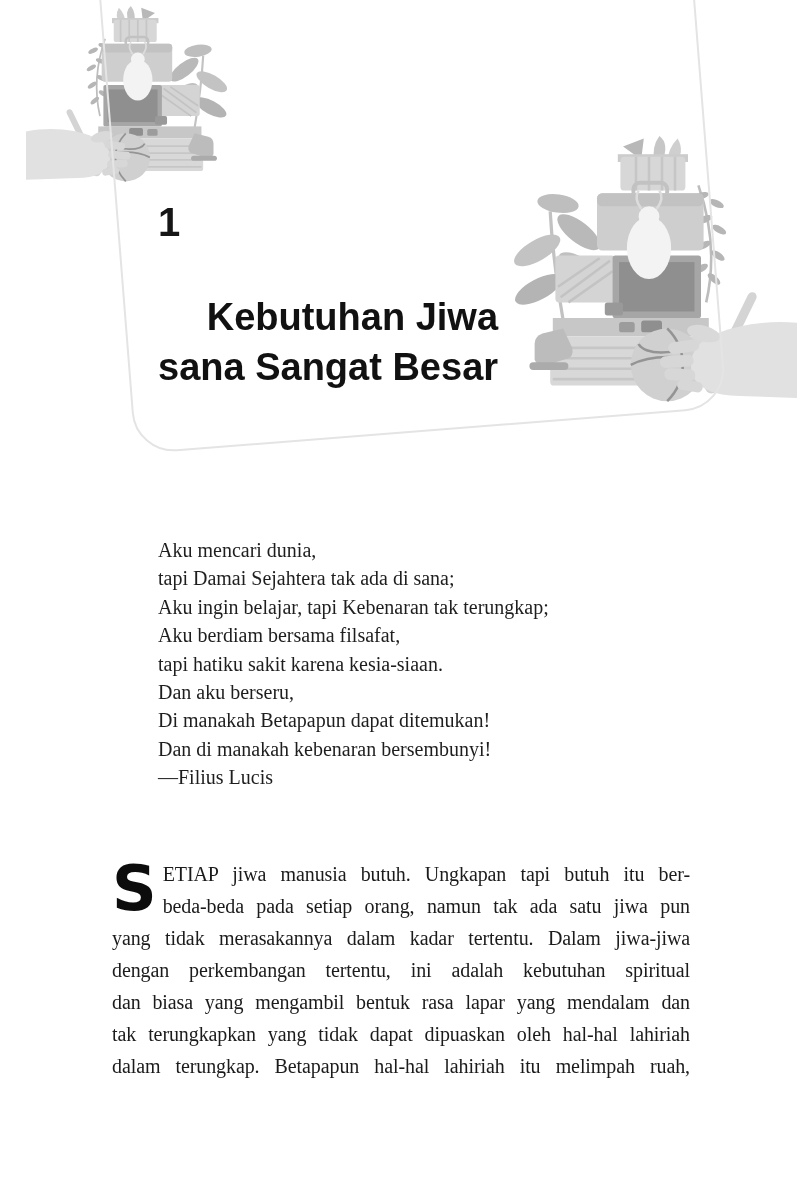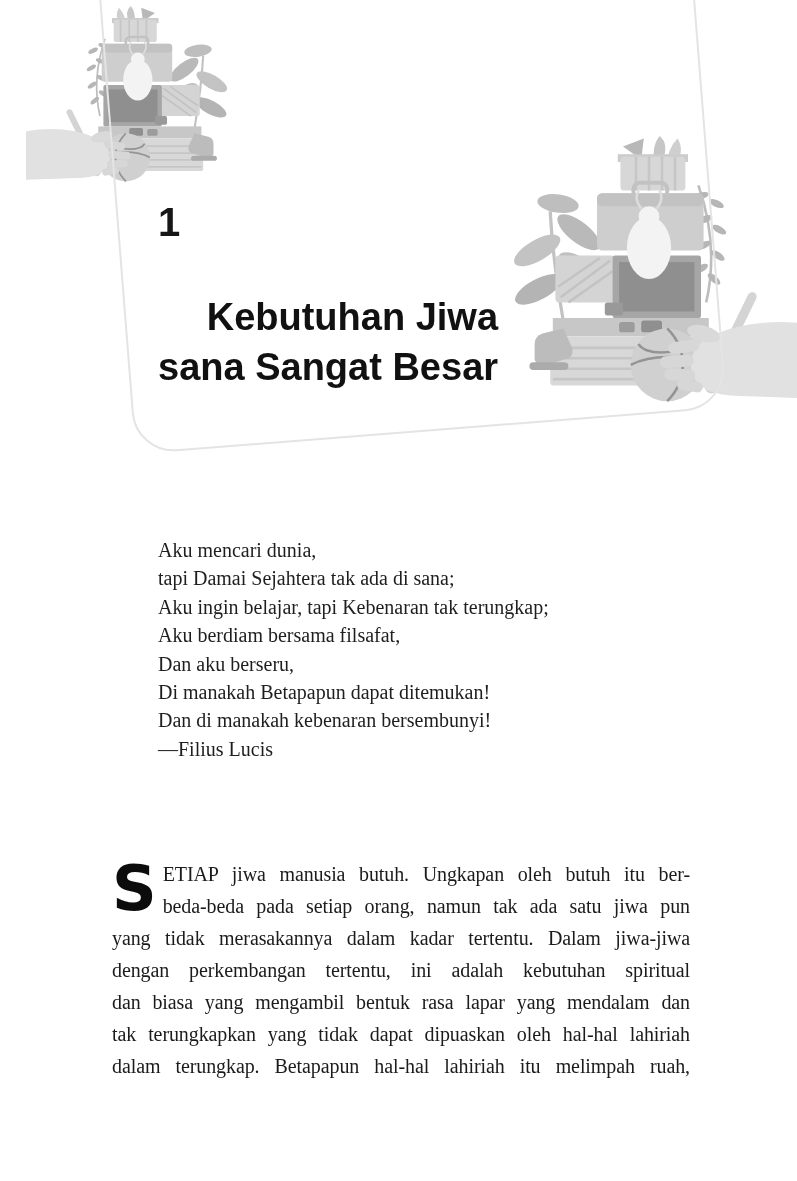--- a/index.html
+++ b/index.html
@@ -151,29 +151,30 @@
   <div class="chapter-title">
     <div>Kebutuhan Jiwa</div>
     <div>sana Sangat Besar</div>
   </div>
 
   <div class="epigraph">
     <div>Aku mencari dunia,</div>
     <div>tapi Damai Sejahtera tak ada di sana;</div>
     <div>Aku ingin belajar, tapi Kebenaran tak terungkap;</div>
     <div>Aku berdiam bersama filsafat,</div>
+    <div>tapi hatiku sakit karena kesia-siaan.</div>
     <div>Dan aku berseru,</div>
     <div>Di manakah Betapapun dapat ditemukan!</div>
     <div>Dan di manakah kebenaran bersembunyi!</div>
     <div>—Filius Lucis</div>
   </div>
 
   <div class="body-para">
     <span class="drop-cap">S</span>
-    <div class="bline">ETIAP jiwa manusia butuh. Ungkapan oleh butuh itu ber-</div>
+    <div class="bline">ETIAP jiwa manusia butuh. Ungkapan tapi butuh itu ber-</div>
     <div class="bline">beda-beda pada setiap orang, namun tak ada satu jiwa pun</div>
     <div class="bline">yang tidak merasakannya dalam kadar tertentu. Dalam jiwa-jiwa</div>
     <div class="bline">dengan perkembangan tertentu, ini adalah kebutuhan spiritual</div>
     <div class="bline">dan biasa yang mengambil bentuk rasa lapar yang mendalam dan</div>
     <div class="bline">tak terungkapkan yang tidak dapat dipuaskan oleh hal-hal lahiriah</div>
     <div class="bline">dalam terungkap. Betapapun hal-hal lahiriah itu melimpah ruah,</div>
   </div>
 
 </div>
 

